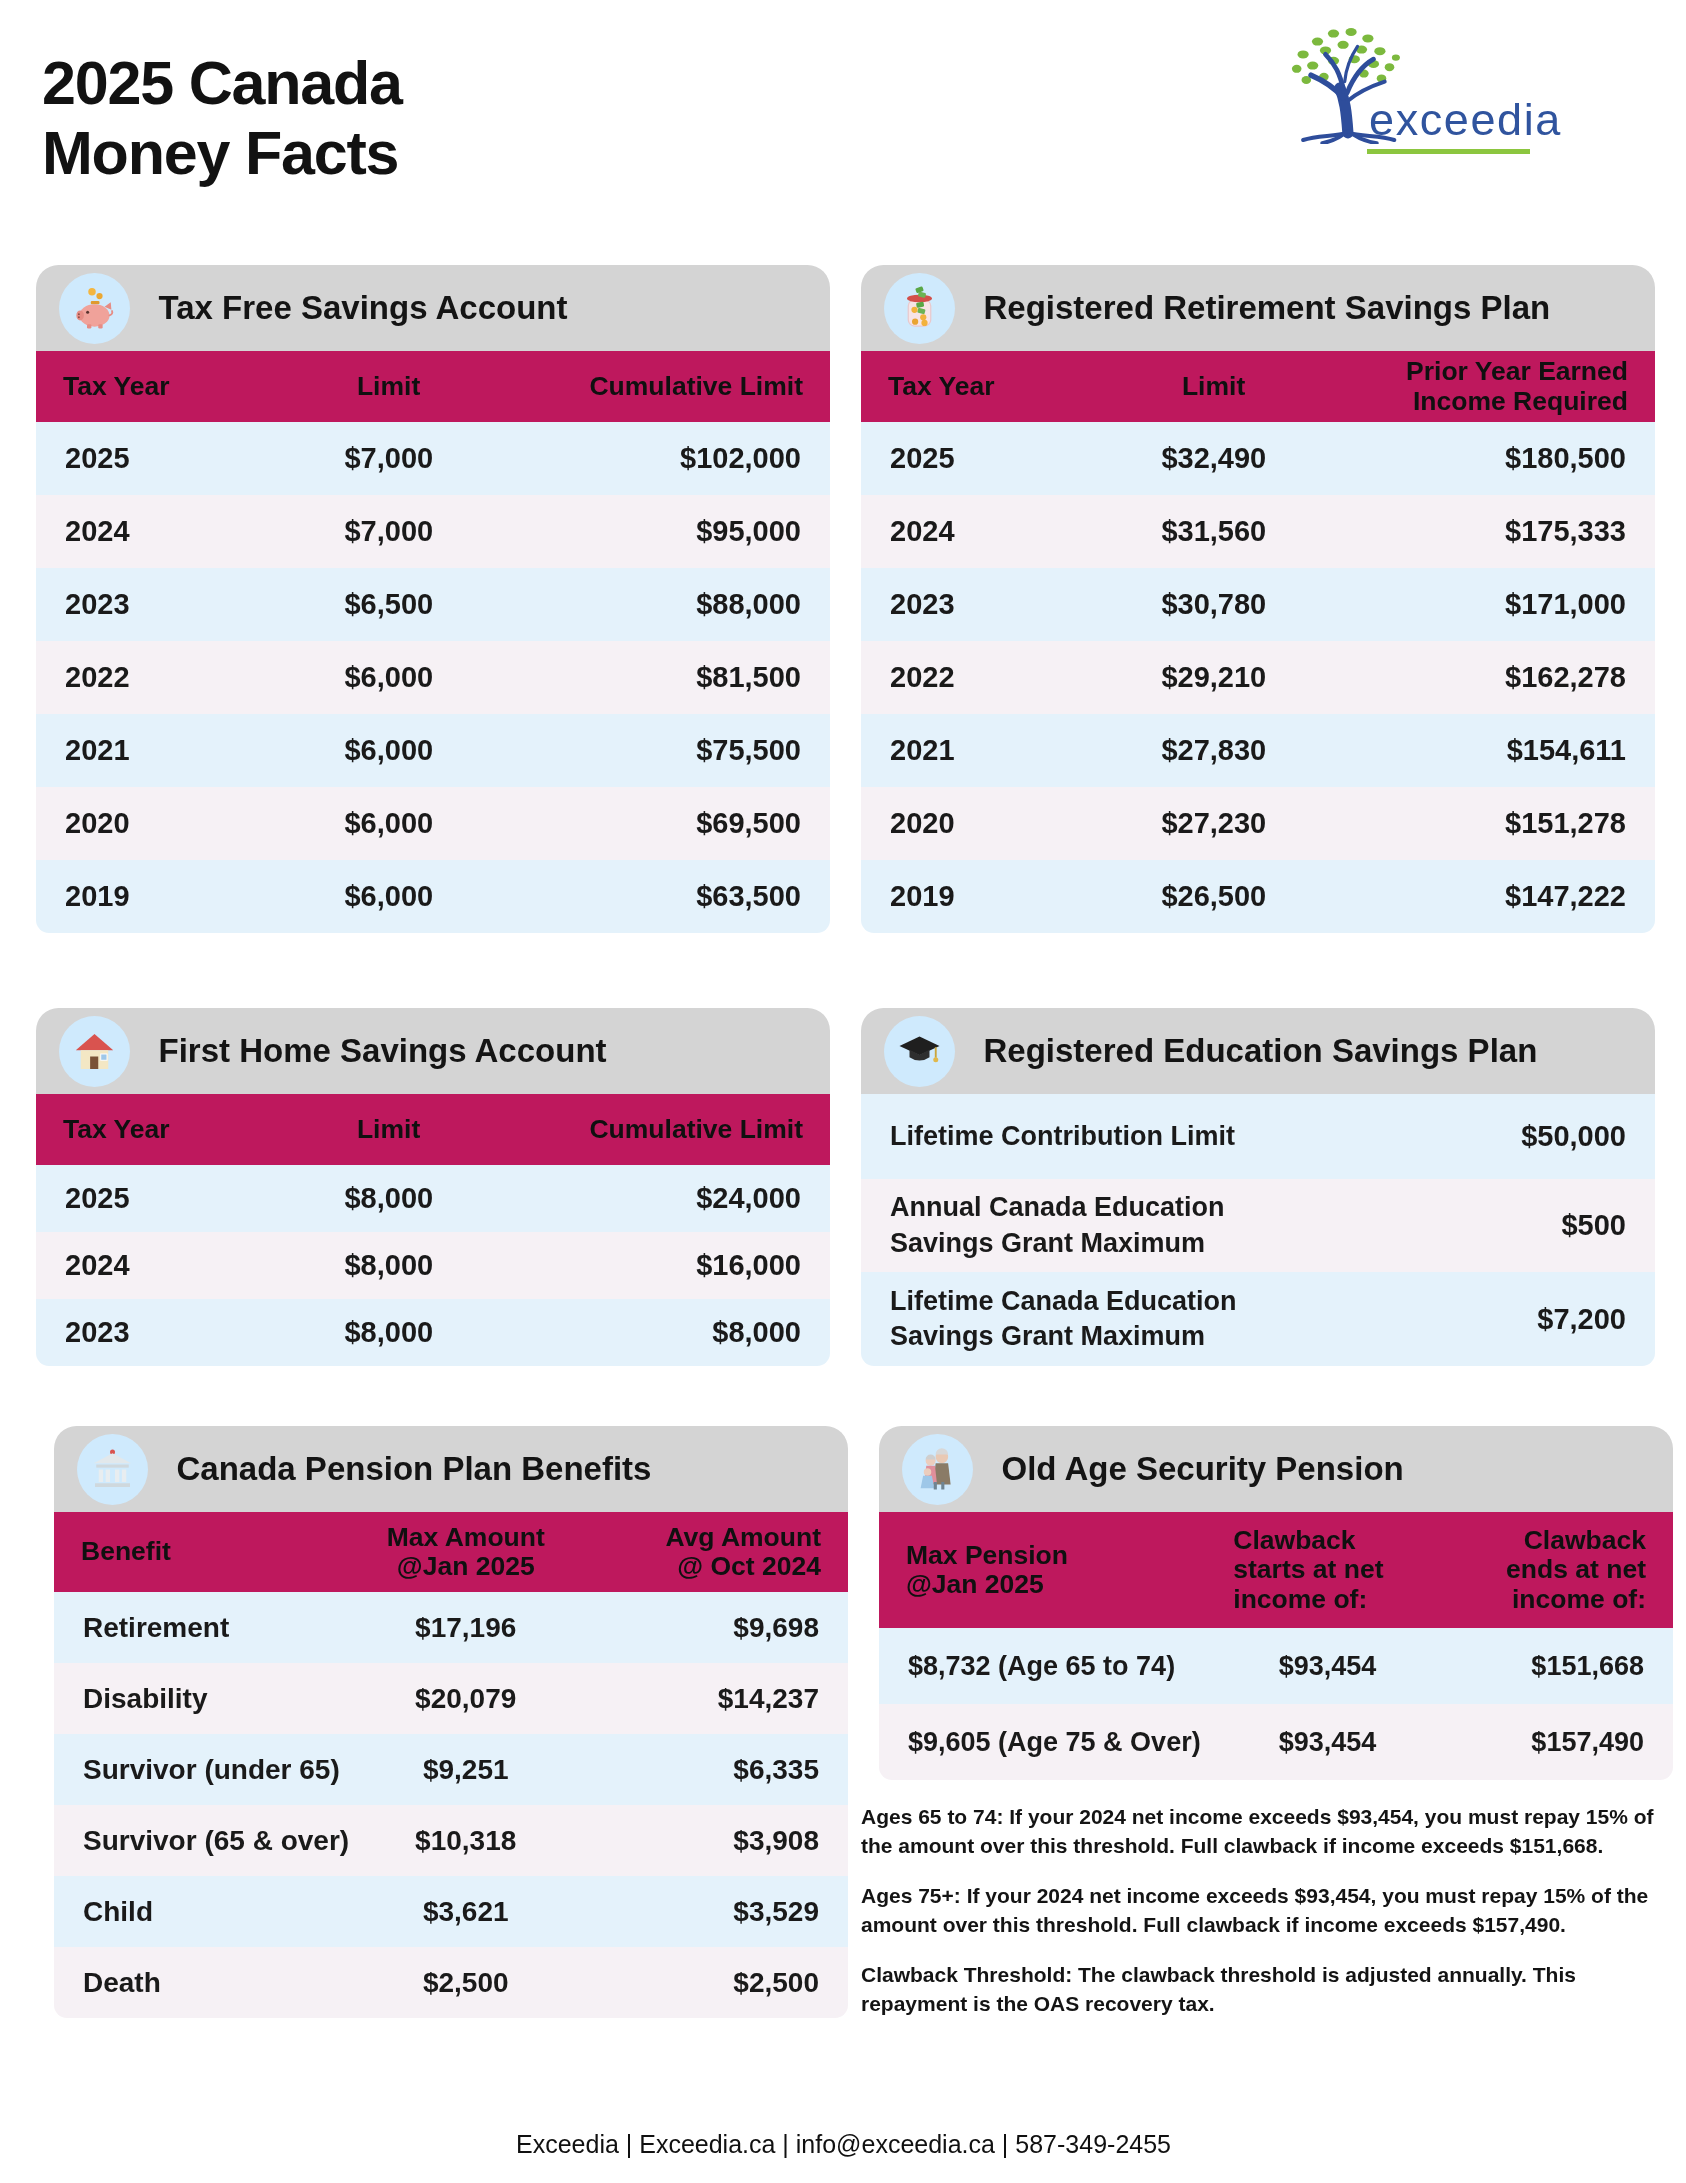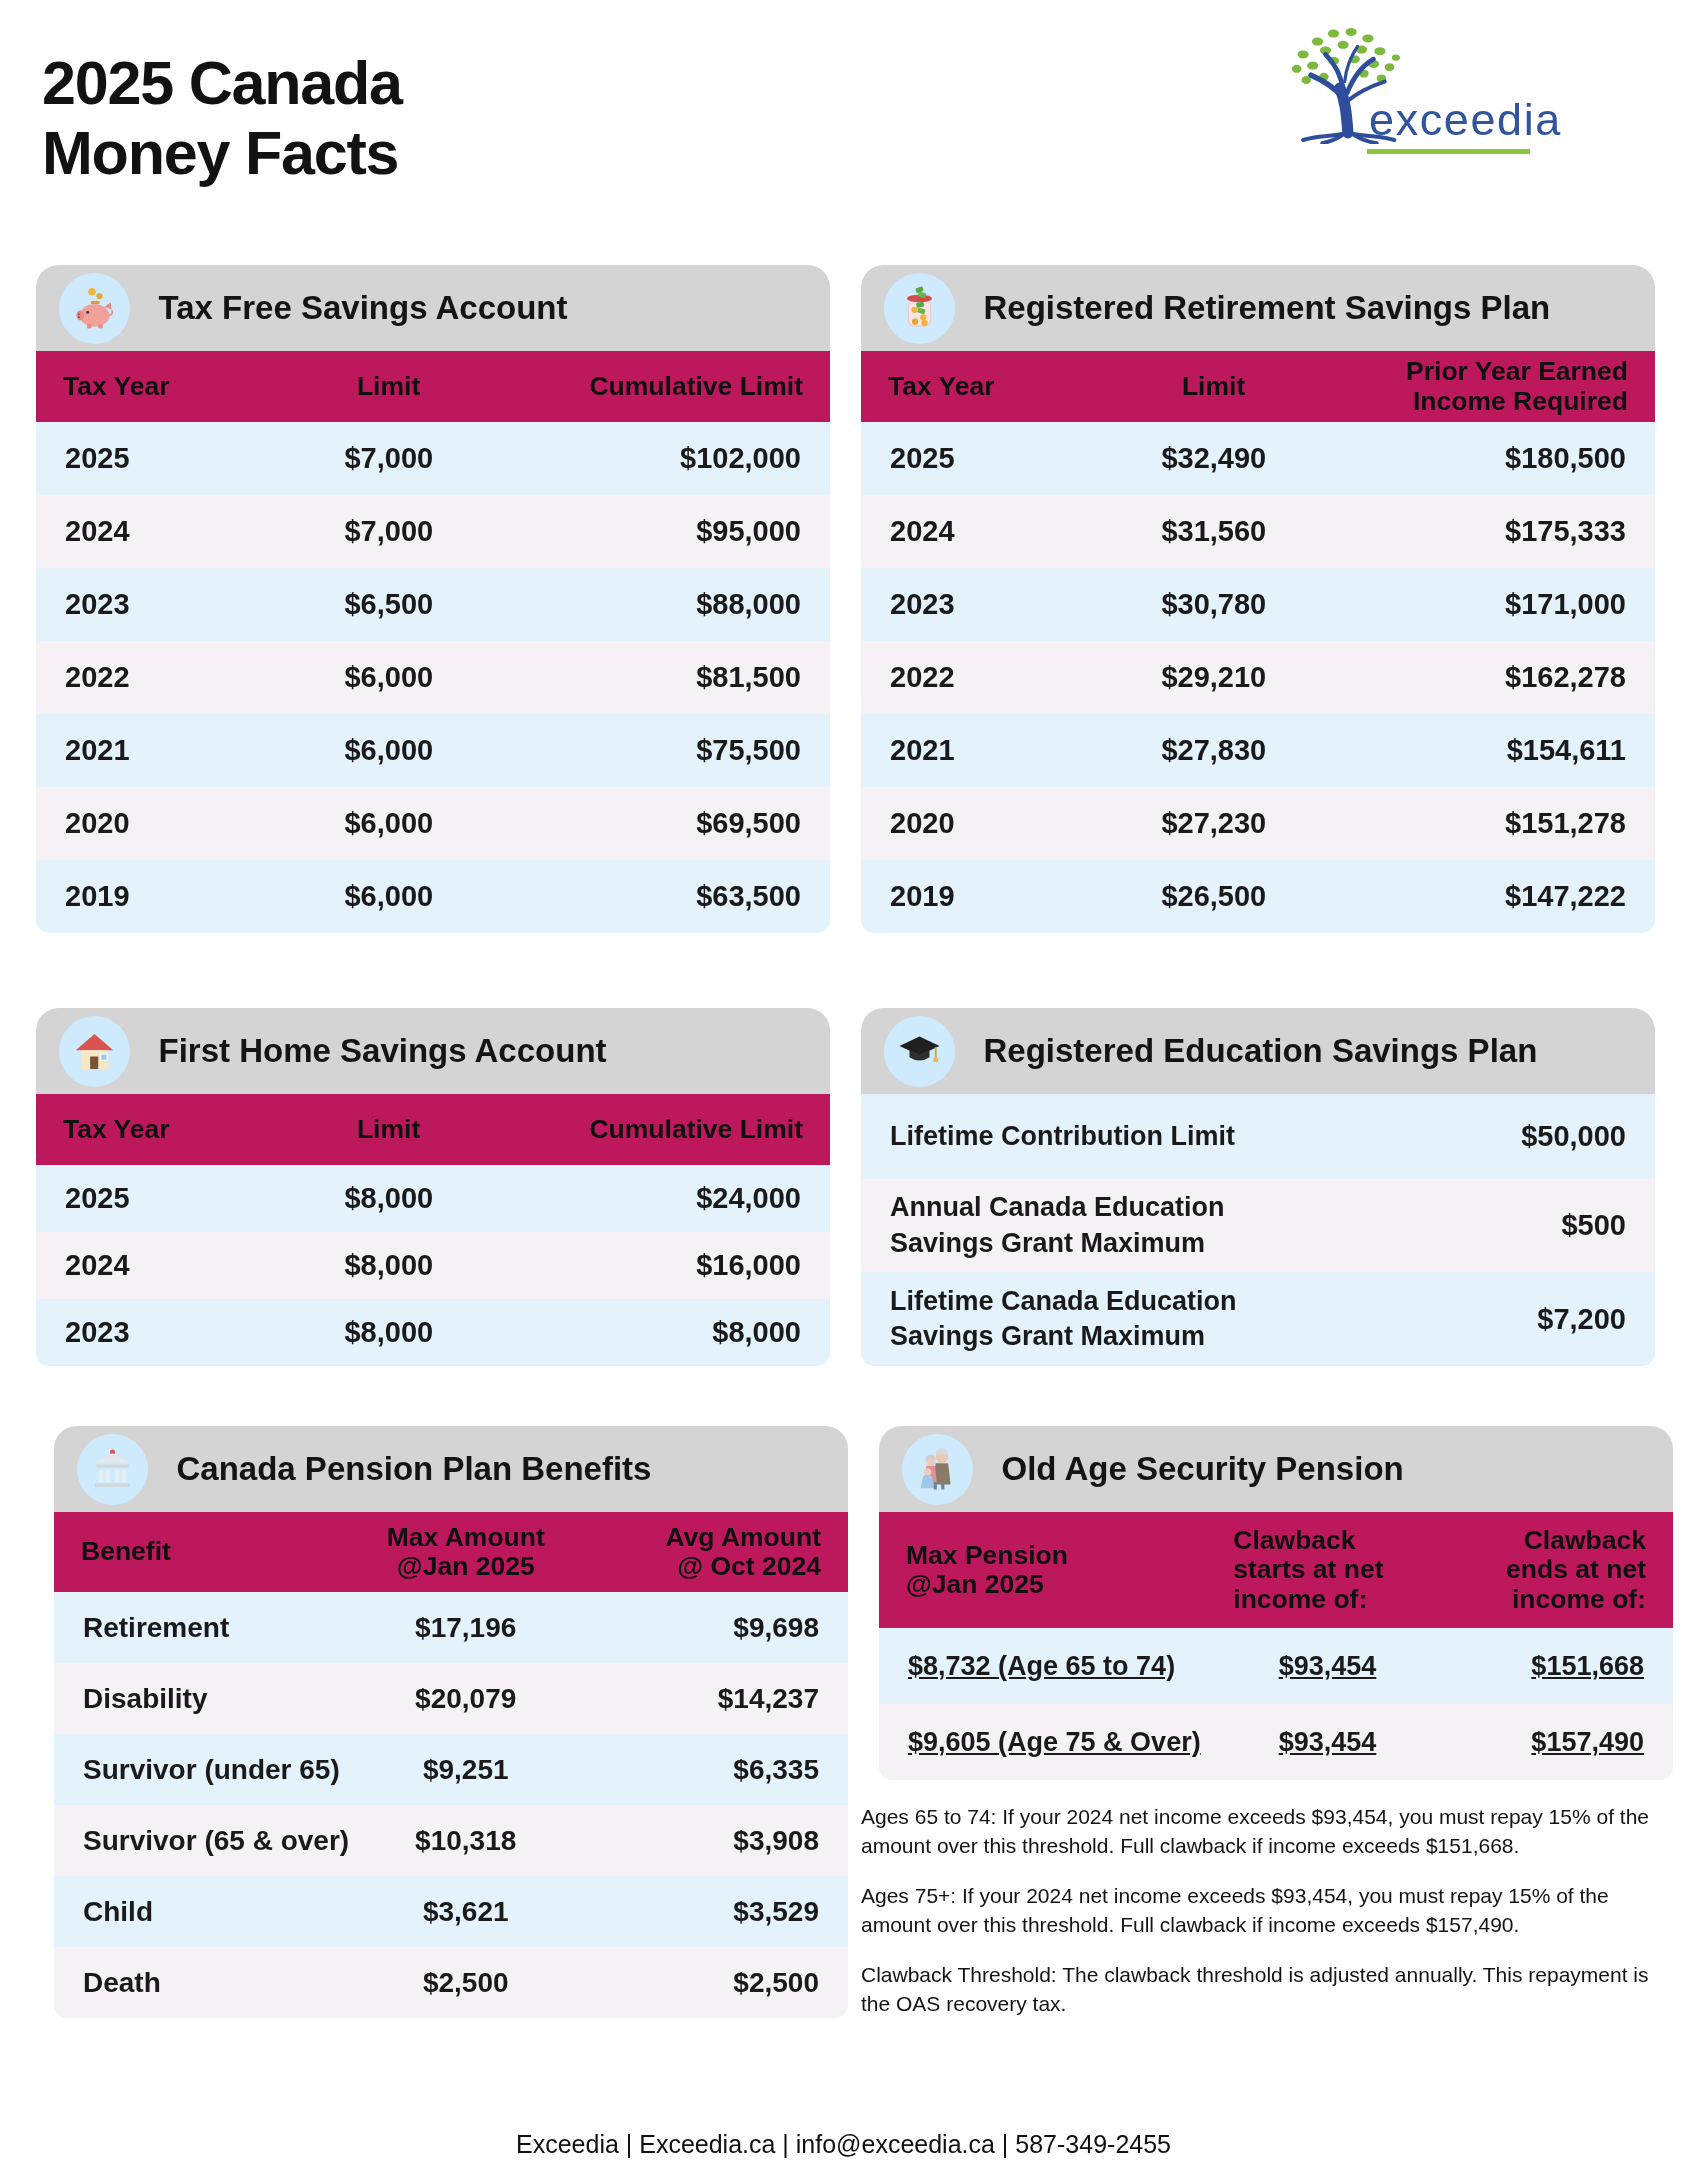--- a/index.html
+++ b/index.html
@@ -25,40 +25,40 @@
   .icon-circle{width:71px;height:71px;border-radius:50%;background:#cfeafd;display:flex;
                align-items:center;justify-content:center;flex:none;}
   .icon-circle svg{width:45px;height:45px;}
   .card-title{margin-left:29px;font-size:33px;font-weight:700;color:#141414;}
 
   .thead{background:#be185d;display:grid;align-items:center;padding:0 27px;
          font-weight:700;font-size:26.5px;line-height:1.1;height:71px;color:#101010;}
   .thead-tall{height:80px;} .thead-xtall{height:116px;}
   .row{display:grid;align-items:center;padding:0 29px;font-weight:700;font-size:29px;color:#1a1a1a;}
   .blue{background:#e4f2fb;} .pink{background:#f6f1f5;}
-  .h91{height:73px;} .h88{height:71px;} .h83{height:67px;} .h95{height:76px;text-decoration:underline;}
+  .h91{height:73px;} .h88{height:71px;} .h83{height:67px;} .h95{height:76px;}
   .hr1{height:85px;} .hr2{height:93px;} .hr3{height:94px;}
 
   .g3a{grid-template-columns:30% 28% 42%;}
   .g3b{grid-template-columns:38% 28% 34%;}
   .g3c{grid-template-columns:42% 30% 28%;}
   .g2{grid-template-columns:58% 42%;}
   .c1{text-align:left;} .c2{text-align:center;} .c3{text-align:right;}
   .th-block{display:inline-block;vertical-align:middle;}
   .w340{max-width:273px;text-align:right;}
   .w225c{max-width:181px;text-align:center;}
   .w225r{max-width:181px;text-align:right;}
   .w240l{max-width:193px;text-align:left;}
   .w235l{max-width:189px;text-align:left;}
   .cpp-font{font-size:28px;} .oas-font{font-size:27px;}
   .resp-label{max-width:378px;font-size:27px;line-height:1.3;display:inline-block;}
 
   
   .notes{position:absolute;left:861px;top:1803px;width:794px;}
-  .note{font-size:21px;font-weight:400;line-height:1.38;color:#141414;margin:0 0 21px 0;}
+  .note{font-size:21px;font-weight:700;line-height:1.38;color:#141414;margin:0 0 21px 0;}
 
   
   .footer{position:absolute;left:0;top:2130px;width:1687px;text-align:center;
           font-size:25px;font-weight:400;color:#101010;}
 </style>
 </head>
 <body>
 
 <div class="page">
 

